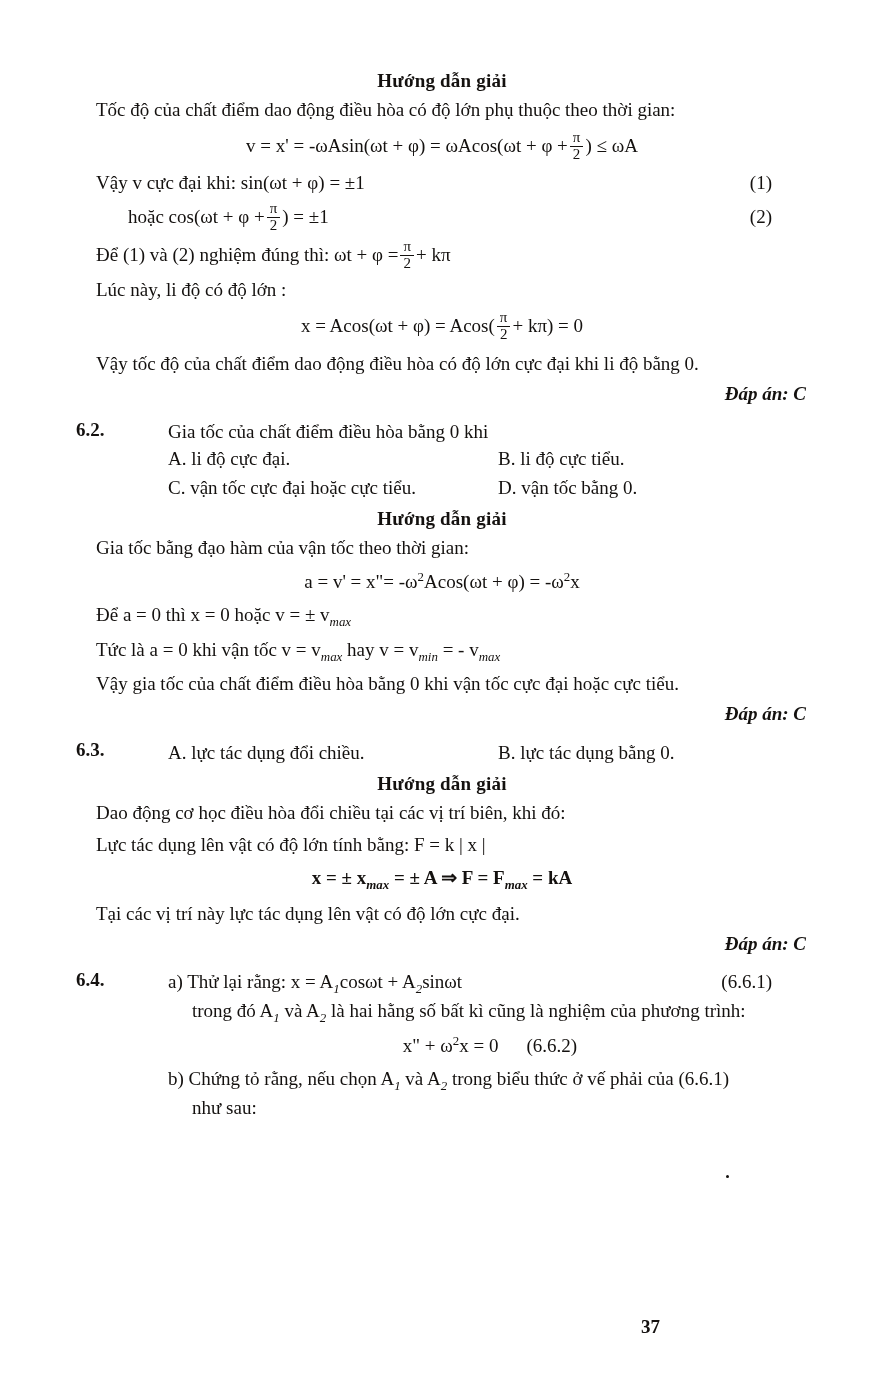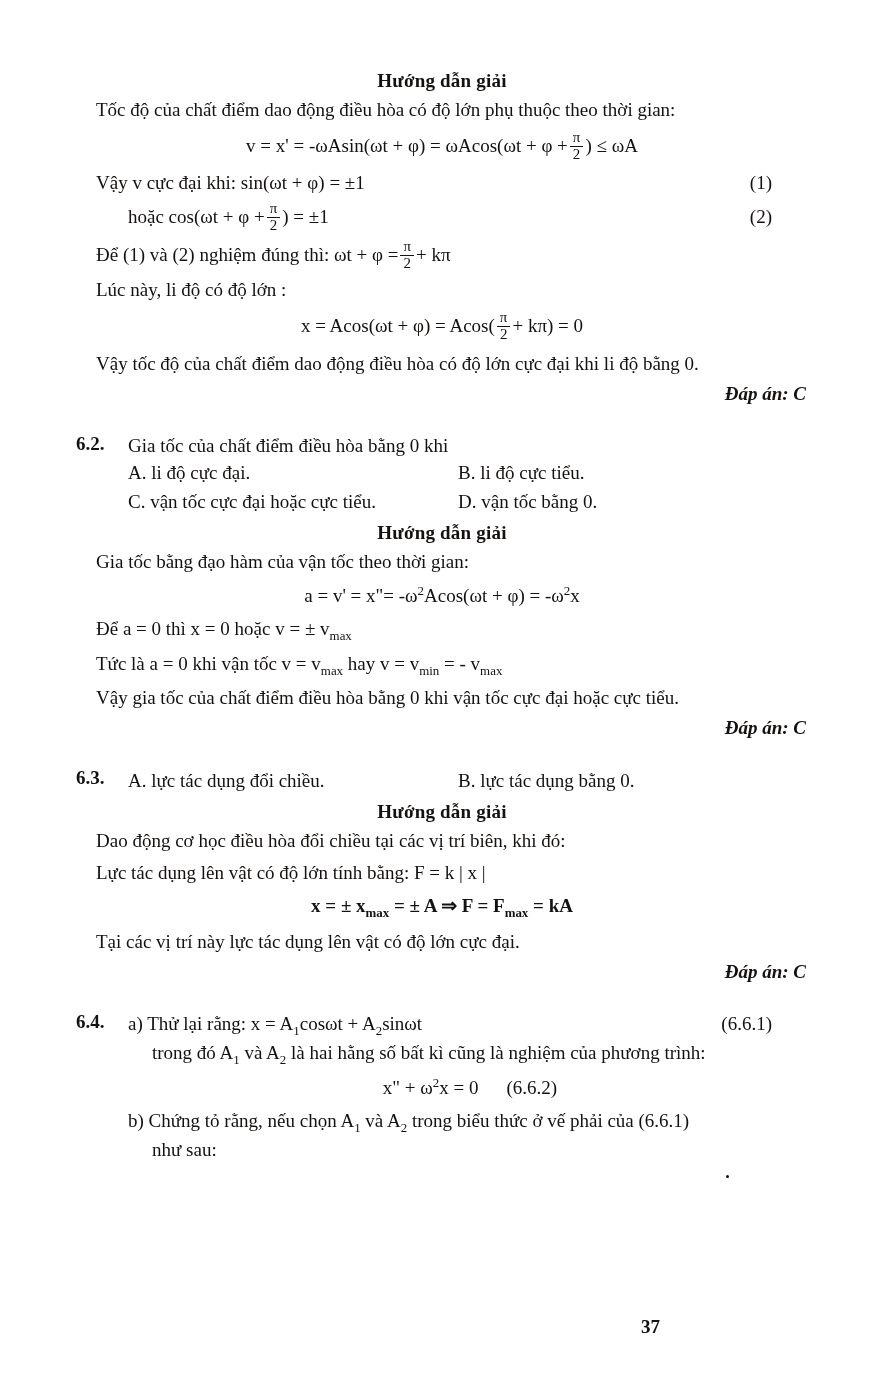--- a/index.html
+++ b/index.html
@@ -53,26 +53,27 @@
     text-align: center;
     line-height: 1.05;
     font-size: 15px;
     margin: 0 2px;
     position: relative;
     top: -1px;
   }
   .frac .num { display: block; padding: 0 3px; }
   .frac .den { display: block; border-top: 1px solid #14110f; padding: 0 3px; }
   sup.ex { font-size: 0.68em; vertical-align: super; }
-  sub.sb { font-size: 0.68em; vertical-align: sub; }
+  sub.sb { font-size: 0.68em; vertical-align: sub; font-style: italic; }
 
   .qrow {
     display: flex;
     align-items: flex-start;
-    margin-top: 28px;
+    margin-top: 14px;
+    gap: 40px;
   }
   .qnum {
     font-weight: bold;
     font-size: 19px;
     width: 52px;
     flex: 0 0 52px;
     padding-left: 4px;
   }
   .qbody { flex: 1 1 auto; }
   .qtext { font-size: 19px; line-height: 1.4; }

